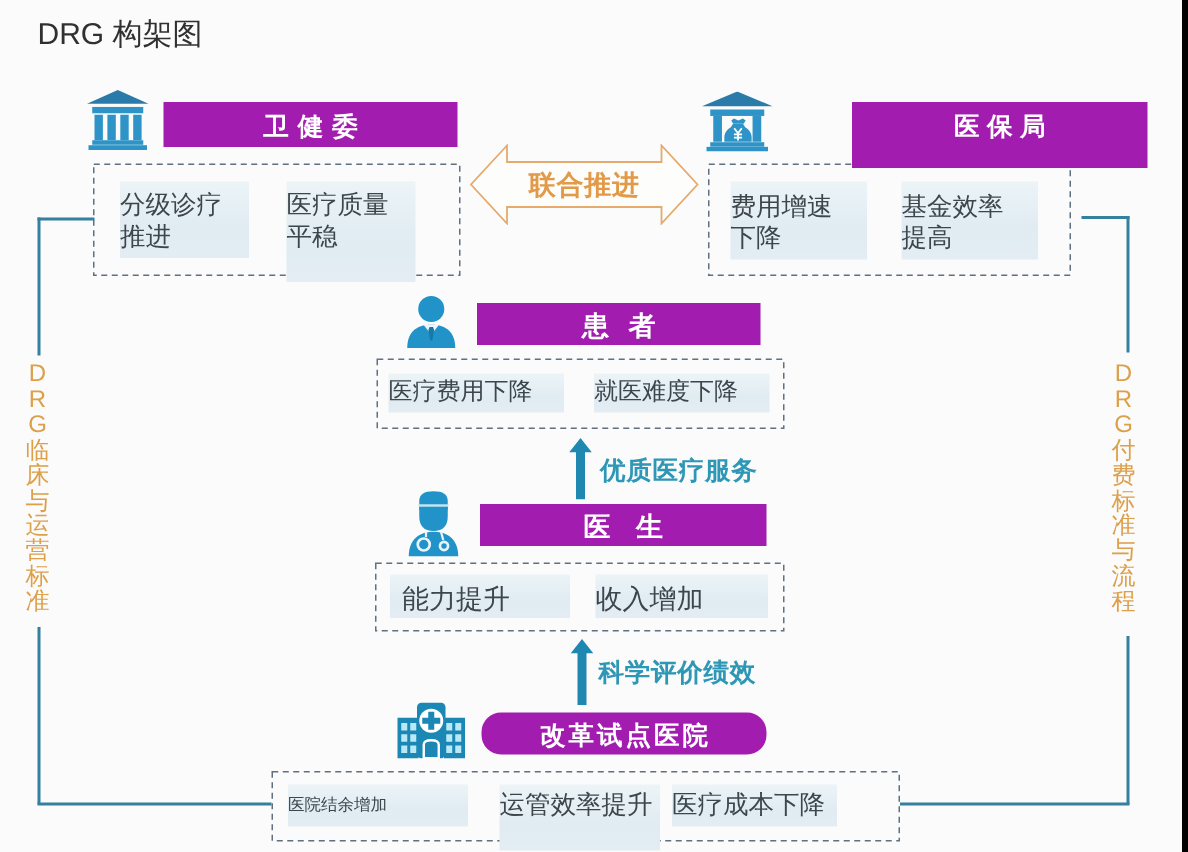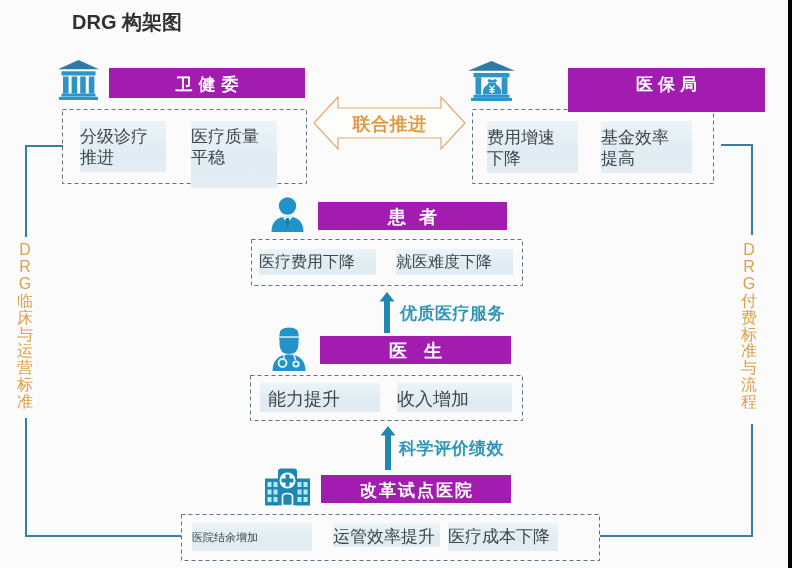--- a/index.html
+++ b/index.html
@@ -18,21 +18,21 @@
 <svg class="abs" style="left:0;top:0" width="792" height="568" viewBox="0 0 792 568">
   <g fill="none" stroke="#5f7080" stroke-width="1" stroke-dasharray="4 3">
     <rect x="62.5" y="109.5" width="244" height="74"></rect>
     <rect x="472.5" y="109.5" width="241" height="74"></rect>
     <rect x="251.5" y="239.5" width="271" height="46"></rect>
     <rect x="250.5" y="375.5" width="272" height="45"></rect>
     <rect x="181.5" y="514.5" width="418" height="46"></rect>
   </g>
 </svg>
 
-<div class="abs" style="left:25px;top:9px;font-size:20px;font-weight:bold;color:#303030;margin-left:47px;">DRG 构架图</div>
+<div class="abs" style="left:25px;top:9px;font-size:20px;font-weight:normal;color:#303030;">DRG 构架图</div>
 
 <svg class="abs" style="left:58px;top:60px" width="41" height="40" viewBox="0 0 41 40">
   <polygon points="20.5,0 0,9.2 41,9.2" fill="#2a7ba9"></polygon>
   <rect x="3.5" y="11.3" width="34" height="4.2" fill="#2e94c8"></rect>
   <rect x="5" y="16.5" width="5.6" height="17" fill="#2e94c8"></rect>
   <rect x="13.6" y="16.5" width="5.6" height="17" fill="#2e94c8"></rect>
   <rect x="22.2" y="16.5" width="5.6" height="17" fill="#2e94c8"></rect>
   <rect x="30.8" y="16.5" width="5.6" height="17" fill="#2e94c8"></rect>
   <rect x="3.5" y="33.5" width="34" height="3" fill="#2e94c8"></rect>
   <rect x="1" y="36.8" width="39" height="3.2" fill="#2e94c8"></rect>
@@ -120,24 +120,24 @@
       <rect x="9.5" y="30" width="4" height="5"></rect>
     <rect x="33.5" y="15" width="4" height="5"></rect>
       <rect x="39.5" y="15" width="4" height="5"></rect>
     <rect x="33.5" y="22.5" width="4" height="5"></rect>
       <rect x="39.5" y="22.5" width="4" height="5"></rect>
     <rect x="33.5" y="30" width="4" height="5"></rect>
       <rect x="39.5" y="30" width="4" height="5"></rect>
   </g>
   <path d="M18.5,38.5 v-9 q0,-3 5,-3 q5,0 5,3 v9 Z" fill="none" stroke="#ffffff" stroke-width="1.6"></path>
 </svg>
-<div class="bar" style="left:321px;top:475px;width:190px;height:28px;line-height:31px;letter-spacing:2px;text-indent:2px;">改革试点医院</div>
+<div class="bar" style="left:321px;top:475px;width:190px;height:28px;line-height:31px;letter-spacing:2px;text-indent:2px;border-radius:13px;">改革试点医院</div>
 
 <div class="lb" style="left:192px;top:523px;width:120px;height:28px;font-size:11px;line-height:28px;">医院结余增加</div>
-<div class="lb" style="left:333px;top:523px;width:107px;height:24px;font-size:17px;line-height:28px;">运管效率提升</div>
+<div class="lb" style="left:333px;top:523px;width:107px;height:44px;font-size:17px;line-height:28px;">运管效率提升</div>
 <div class="lb" style="left:448px;top:523px;width:110px;height:28px;font-size:17px;line-height:28px;">医疗成本下降</div>
 
 <div class="line" style="left:25px;top:145px;width:38px;height:2px;"></div>
 <div class="line" style="left:25px;top:145px;width:2px;height:92px;"></div>
 <div class="vtext" style="left:16px;top:242px;">D<br>R<br>G<br>临<br>床<br>与<br>运<br>营<br>标<br>准</div>
 <div class="line" style="left:25px;top:418px;width:2px;height:118px;"></div>
 <div class="line" style="left:25px;top:535px;width:156px;height:2px;"></div>
 
 <div class="line" style="left:721px;top:144px;width:32px;height:2px;"></div>
 <div class="line" style="left:751px;top:144px;width:2px;height:91px;"></div>

